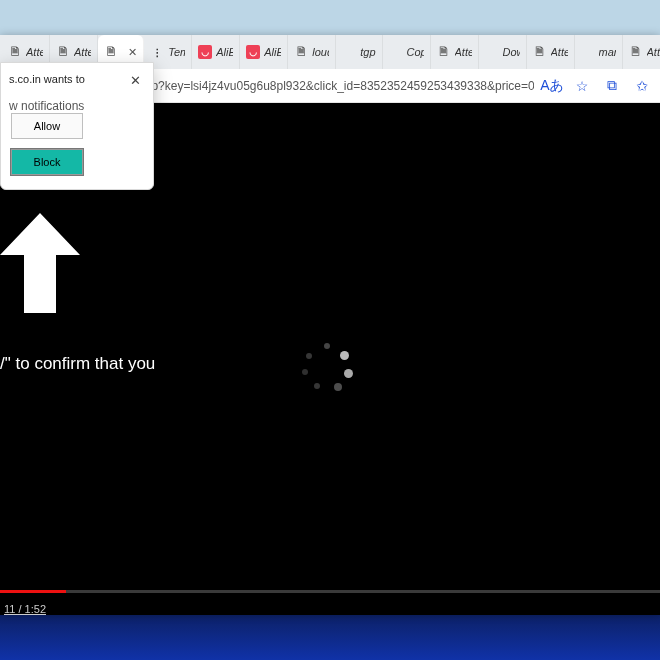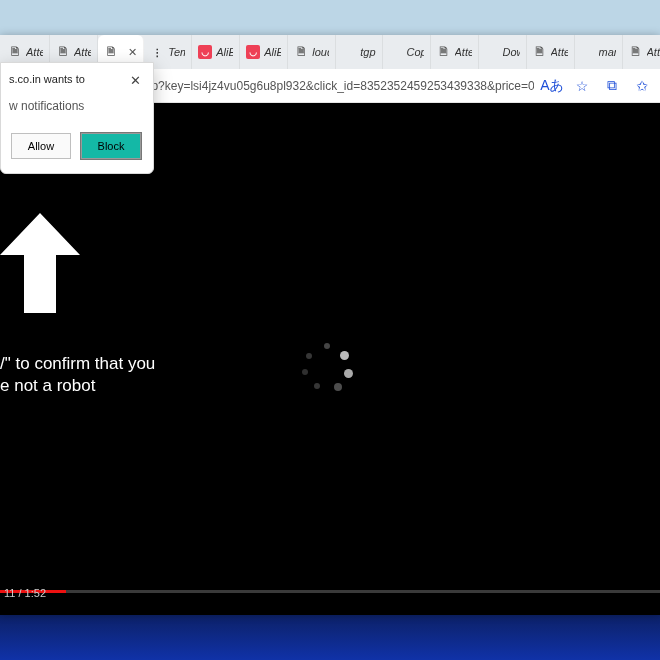--- a/index.html
+++ b/index.html
@@ -116,24 +116,25 @@
     position: absolute;
     width: 8px; height: 8px; border-radius: 50%;
     background: #9a9a9a;
   }
 
   
   .video-bar {
     position: absolute;
     left: 0; right: 0; bottom: 0;
     height: 28px;
-    display: flex; align-items: flex-start;
+    display: flex; align-items: flex-end;
     padding: 0 4px;
     font-size: 11px;
     color: #ccc;
+    text-decoration: underline;
   }
   .video-progress {
     position: absolute;
     left: 0; right: 0; bottom: 22px;
     height: 3px;
     background: #3a3a3a;
   }
   .video-progress-fill {
     height: 100%;
     width: 10%;
@@ -154,22 +155,23 @@
   }
   .perm-header {
     display: flex; justify-content: space-between; align-items: flex-start;
     font-size: 11px; color:#222;
   }
   .perm-close { font-size: 13px; color:#444; cursor:pointer; }
   .perm-sub {
     font-size: 12px; color:#555; margin-top: 11px;
   }
   .perm-buttons {
-    display: flex; gap: 10px; margin-top: 20px; padding-left:2px;
+    display: flex; gap: 10px; padding-left:2px;
     justify-content: center;
+    flex-direction: column;
   }
   .perm-btn {
     width: 72px; height: 26px;
     font-size: 11px;
     border: 1px solid #bfbfbf;
     background: #fafafa;
     display:flex; align-items:center; justify-content:center;
     cursor: pointer;
   }
   .perm-btn.block { background:#14b8a6; border:1px solid #9a9a9a; outline:1px solid #777; }
@@ -257,21 +259,20 @@
     <div class="page">
 
       <div class="up-arrow">
         <svg width="90" height="100" viewBox="0 0 90 100">
           <path d="M40 0 L80 42 L56 42 L56 100 L24 100 L24 42 L0 42 Z" fill="#fff"></path>
         </svg>
       </div>
 
       <div class="confirm-text">
         <div>/" to confirm that you</div>
-        <div>e not a robot</div>
       </div>
 
       <div class="spinner">
         <div class="dot" style="left:24px; top:0; opacity:.45; width:6px; height:6px"></div>
         <div class="dot" style="left:40px; top:8px; width:9px; height:9px; background:#bbb"></div>
         <div class="dot" style="left:44px; top:26px; width:9px; height:9px; background:#aaa"></div>
         <div class="dot" style="left:34px; top:40px; opacity:.5"></div>
         <div class="dot" style="left:14px; top:40px; opacity:.35; width:6px; height:6px"></div>
         <div class="dot" style="left:2px; top:26px; opacity:.3; width:6px; height:6px"></div>
         <div class="dot" style="left:6px; top:10px; opacity:.35; width:6px; height:6px"></div>

